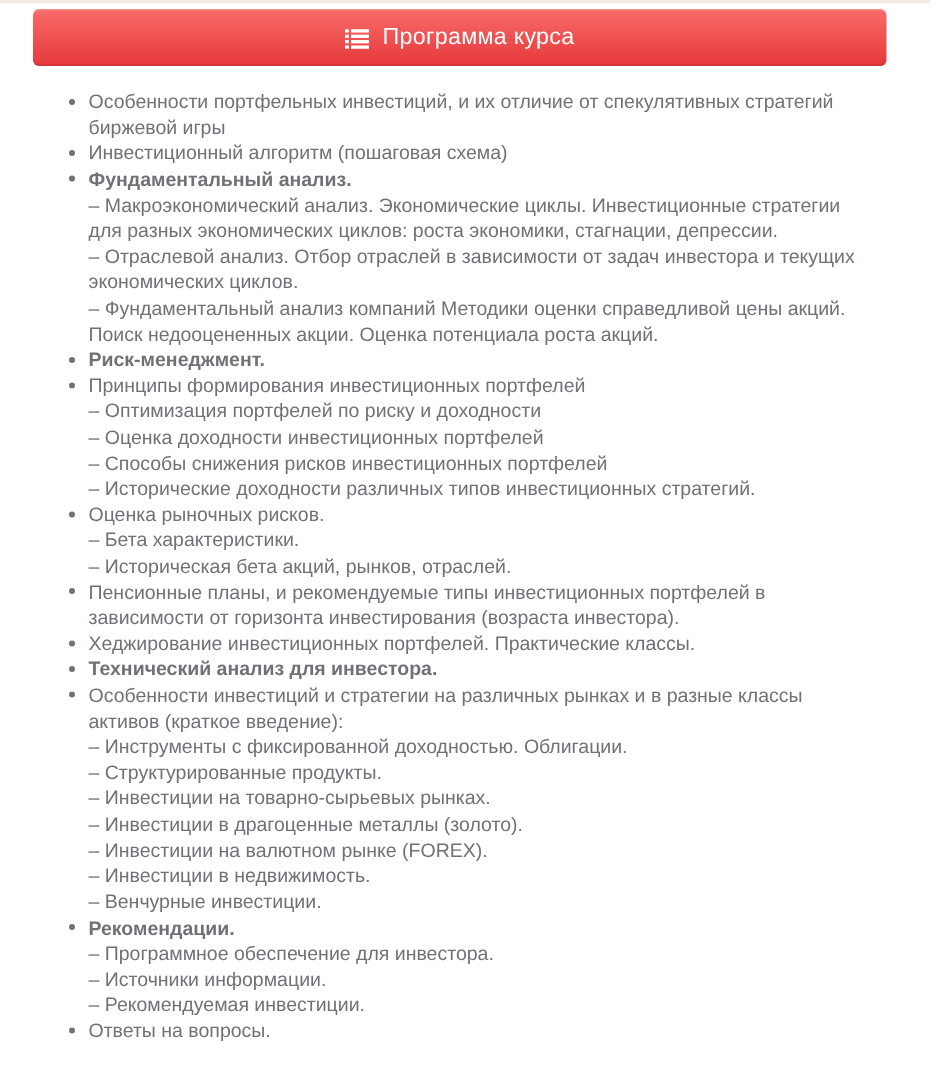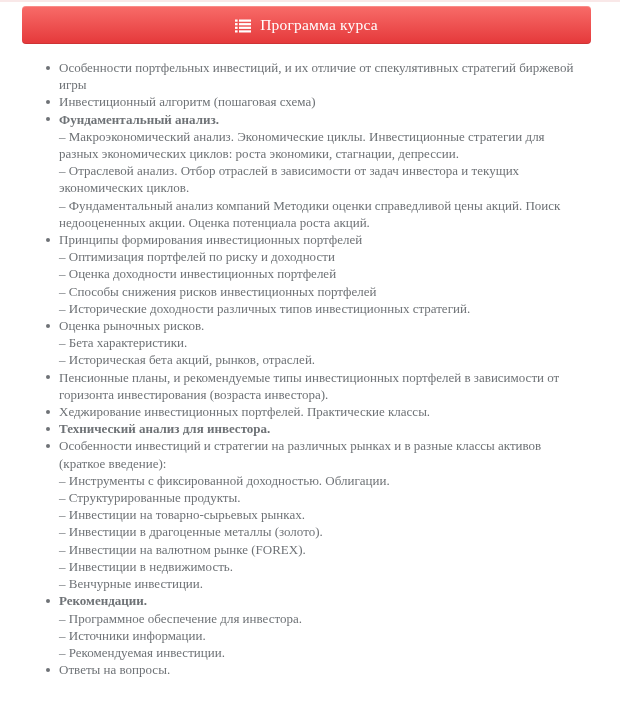--- a/index.html
+++ b/index.html
@@ -7,21 +7,20 @@
     padding: 0;
     background: #ffffff;
     font-family: "Liberation Sans", sans-serif;
   }
   .page {
     position: relative;
     width: 620px;
     height: 713px;
     background: #ffffff;
     overflow: hidden;
-    font-family: Liberation Serif, serif;
   }
   .top-strip {
     width: 100%;
     height: 2px;
     background: #f9e8e8;
   }
   .header-btn {
     margin: 4px 29px 0 22px;
     height: 38px;
     border-radius: 4px;
@@ -93,20 +92,21 @@
         </g>
       </svg>
     </span>
     <span class="label">Программа курса</span>
   </div>
 
   <ul class="program-list">
       <li><span class="item-text">Особенности портфельных инвестиций, и их отличие от спекулятивных стратегий биржевой игры</span></li>
       <li><span class="item-text">Инвестиционный алгоритм (пошаговая схема)</span></li>
       <li class="bold"><span class="item-text">Фундаментальный анализ.</span><div class="subitem">– Макроэкономический анализ. Экономические циклы. Инвестиционные стратегии для разных экономических циклов: роста экономики, стагнации, депрессии.</div><div class="subitem">– Отраслевой анализ. Отбор отраслей в зависимости от задач инвестора и текущих экономических циклов.</div><div class="subitem">– Фундаментальный анализ компаний Методики оценки справедливой цены акций. Поиск недооцененных акции. Оценка потенциала роста акций.</div></li>
+      <li class="bold"><span class="item-text">Риск-менеджмент.</span></li>
       <li><span class="item-text">Принципы формирования инвестиционных портфелей</span><div class="subitem">– Оптимизация портфелей по риску и доходности</div><div class="subitem">– Оценка доходности инвестиционных портфелей</div><div class="subitem">– Способы снижения рисков инвестиционных портфелей</div><div class="subitem">– Исторические доходности различных типов инвестиционных стратегий.</div></li>
       <li><span class="item-text">Оценка рыночных рисков.</span><div class="subitem">– Бета характеристики.</div><div class="subitem">– Историческая бета акций, рынков, отраслей.</div></li>
       <li><span class="item-text">Пенсионные планы, и рекомендуемые типы инвестиционных портфелей в зависимости от горизонта инвестирования (возраста инвестора).</span></li>
       <li><span class="item-text">Хеджирование инвестиционных портфелей. Практические классы.</span></li>
       <li class="bold"><span class="item-text">Технический анализ для инвестора.</span></li>
       <li><span class="item-text">Особенности инвестиций и стратегии на различных рынках и в разные классы активов (краткое введение):</span><div class="subitem">– Инструменты с фиксированной доходностью. Облигации.</div><div class="subitem">– Структурированные продукты.</div><div class="subitem">– Инвестиции на товарно-сырьевых рынках.</div><div class="subitem">– Инвестиции в драгоценные металлы (золото).</div><div class="subitem">– Инвестиции на валютном рынке (FOREX).</div><div class="subitem">– Инвестиции в недвижимость.</div><div class="subitem">– Венчурные инвестиции.</div></li>
       <li class="bold"><span class="item-text">Рекомендации.</span><div class="subitem">– Программное обеспечение для инвестора.</div><div class="subitem">– Источники информации.</div><div class="subitem">– Рекомендуемая инвестиции.</div></li>
       <li><span class="item-text">Ответы на вопросы.</span></li>
     </ul>
 </div>

